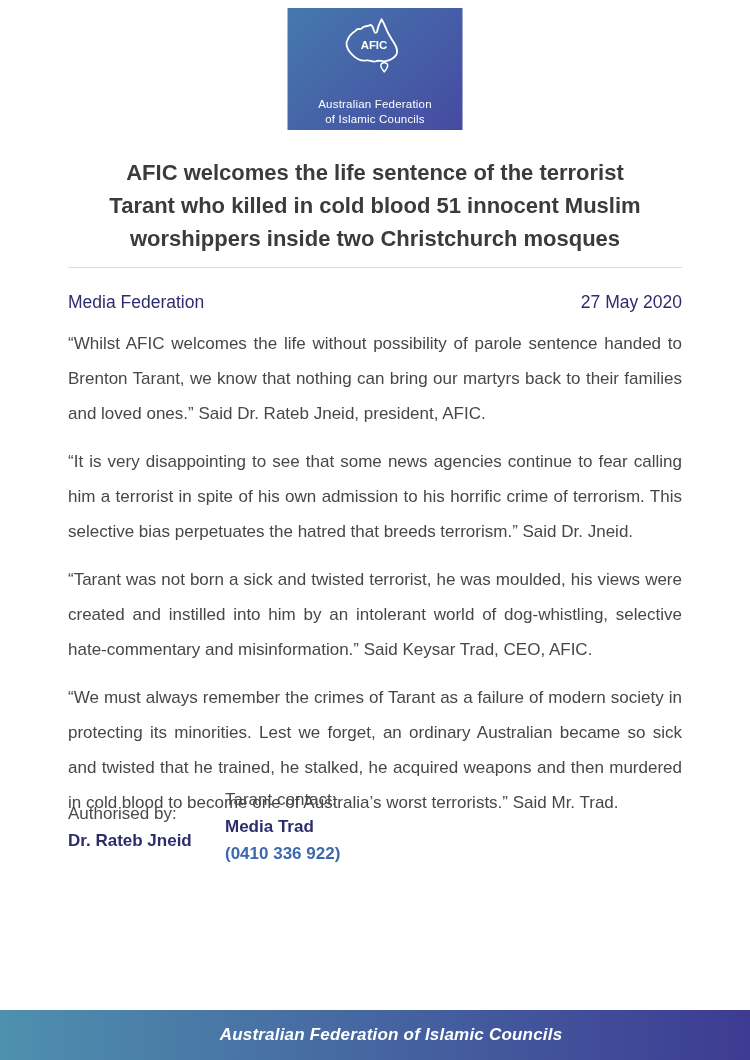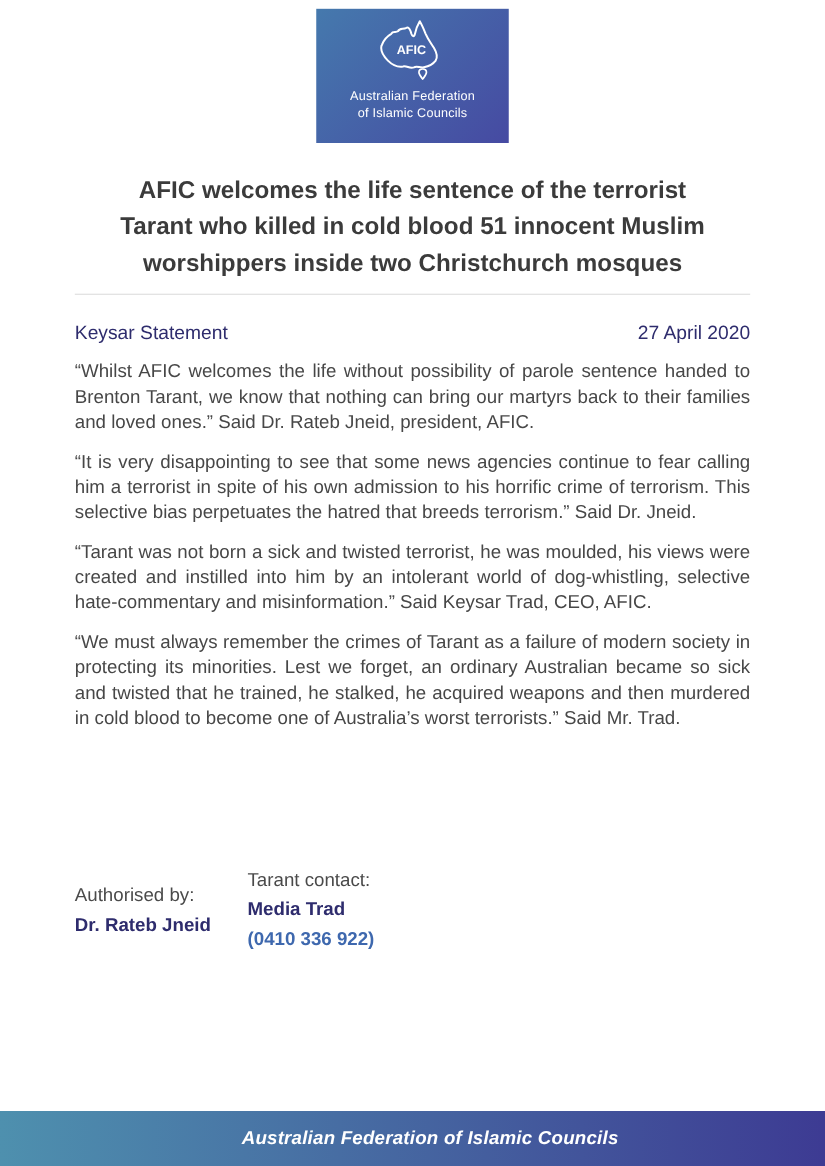--- a/index.html
+++ b/index.html
@@ -29,21 +29,21 @@
     align-items: center;
     justify-content: flex-start;
   }
   .logo-map { margin-top: 9px; }
   .logo-org {
     color: #ffffff;
     font-size: 11.5px;
     line-height: 14.5px;
     text-align: center;
     letter-spacing: 0.2px;
-    margin-top: 0;
+    margin-top: 16px;
   }
 
   
   .title {
     position: absolute;
     top: 156px;
     left: 0;
     right: 0;
     text-align: center;
     font-size: 22px;
@@ -74,21 +74,21 @@
     font-size: 17.5px;
   }
 
   
   .content {
     position: absolute;
     top: 326px;
     left: 68px;
     width: 614px;
     font-size: 17px;
-    line-height: 23px;
+    line-height: 35px;
     color: #474747;
     text-align: justify;
   }
   .content p { margin-bottom: 13px; }
 
   
   .signature {
     position: absolute;
     top: 786px;
     left: 68px;
@@ -143,22 +143,22 @@
 
   <div class="title">
     <div>AFIC welcomes the life sentence of the terrorist</div>
     <div>Tarant who killed in cold blood 51 innocent Muslim</div>
     <div>worshippers inside two Christchurch mosques</div>
   </div>
 
   <div class="rule"></div>
 
   <div class="meta">
-    <span>Keysar Statement</span>
-    <span>27 April 2020</span>
+    <span>Media Federation</span>
+    <span>27 May 2020</span>
   </div>
 
   <div class="content">
     <p>“Whilst AFIC welcomes the life without possibility of parole sentence handed to Brenton Tarant, we know that nothing can bring our martyrs back to their families and loved ones.”  Said Dr. Rateb Jneid, president, AFIC.</p>
     <p>“It is very disappointing to see that some news agencies continue to fear calling him a terrorist in spite of his own admission to his horrific crime of terrorism. This selective bias perpetuates the hatred that breeds terrorism.”  Said Dr. Jneid.</p>
     <p>“Tarant was not born a sick and twisted terrorist, he was moulded, his views were created and instilled into him by an intolerant world of dog-whistling, selective hate-commentary and misinformation.”  Said Keysar Trad, CEO, AFIC.</p>
     <p>“We must always remember the crimes of Tarant as a failure of modern society in protecting its minorities.  Lest we forget, an ordinary Australian became so sick and twisted that he trained, he stalked, he acquired weapons and then murdered in cold blood to become one of Australia’s worst terrorists.”  Said Mr. Trad.</p>
   </div>
 
   <div class="signature">

